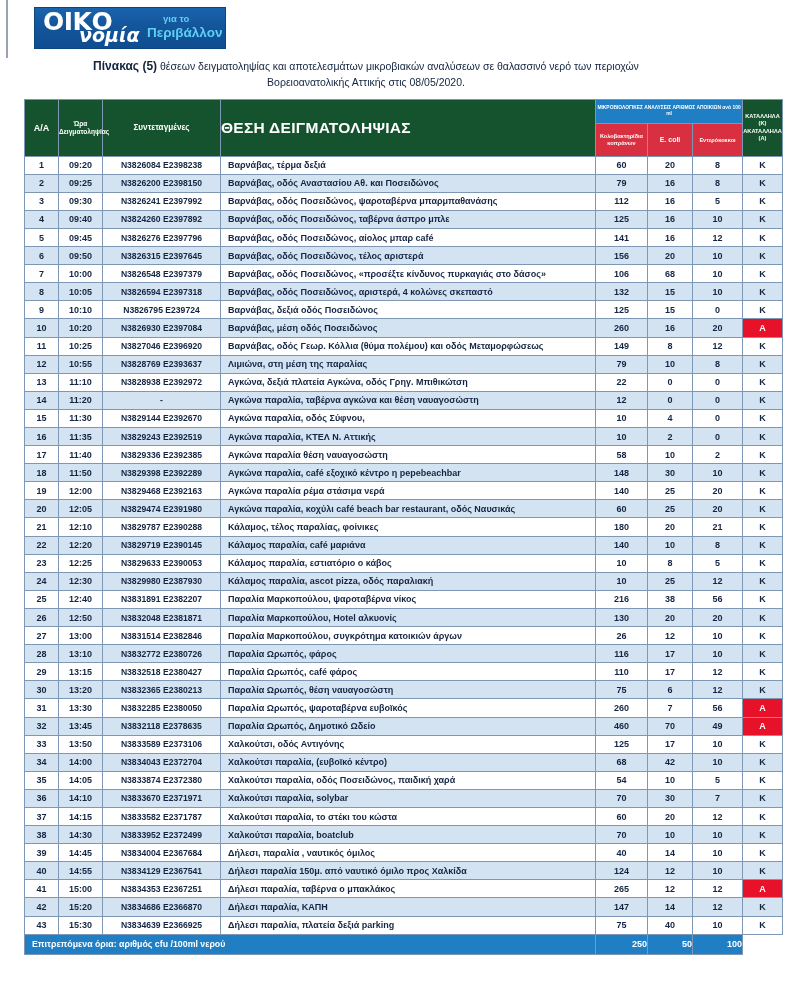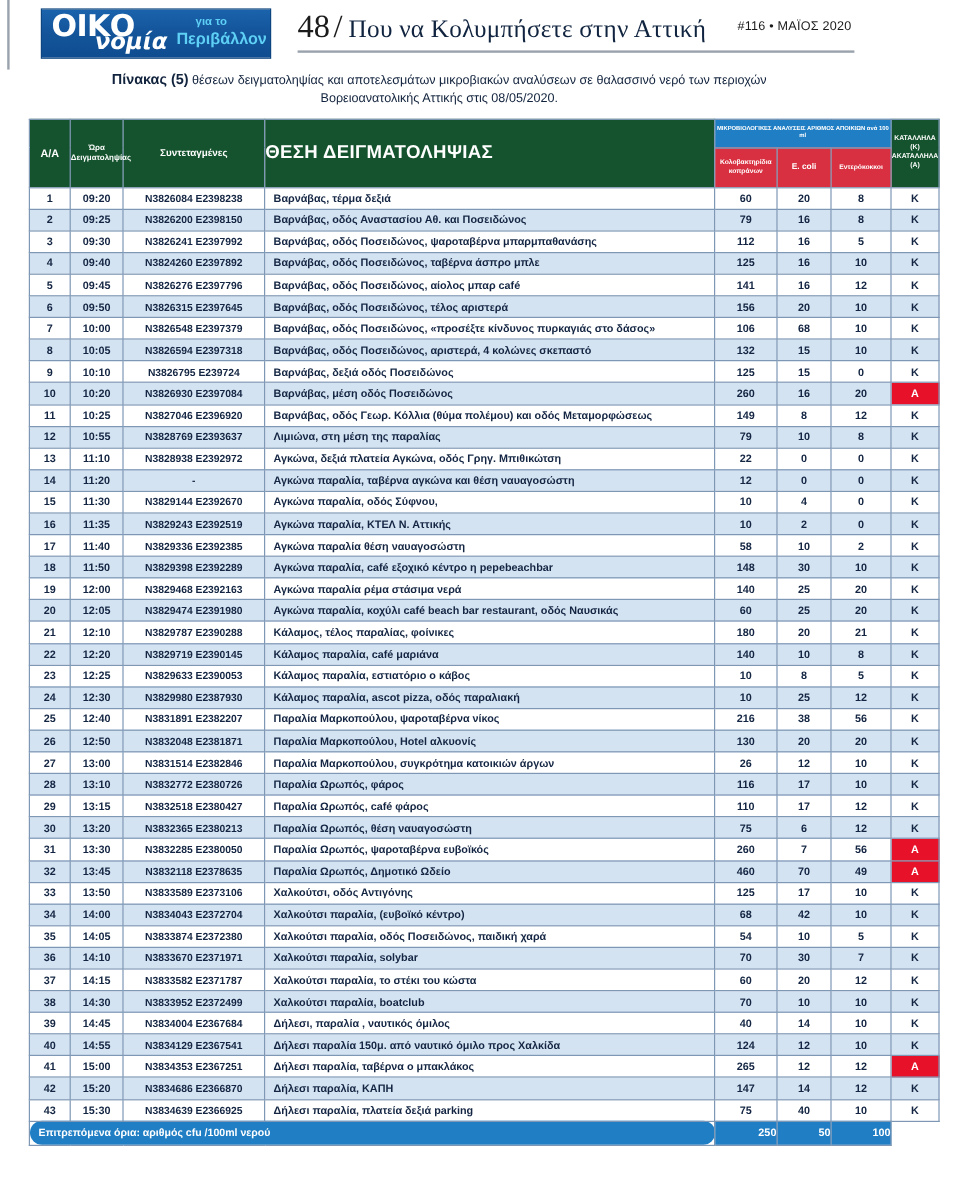--- a/index.html
+++ b/index.html
@@ -235,50 +235,40 @@
     height: 19px;
     vertical-align: middle;
     border: 1px solid #ffffff;
     font-size: 9px;
     text-align: right;
   }
   tfoot td.f-label {
     text-align: left;
     padding-left: 7px;
     font-size: 8.8px;
-    border-radius: 10px;
   }
   tfoot td.f-blank {
     background: #ffffff;
     border: none;
   }
 </style>
 </head>
 <body>
 
 <div class="page">
   <div class="left-rule"></div>
 
   <div class="masthead">
     <div class="logo">
       <span class="logo-oiko">ΟΙΚΟ</span>
       <span class="logo-nomia">νομία</span>
       <span class="logo-giato">για το</span>
       <span class="logo-periv">Περιβάλλον</span>
     </div>
 
-    <div class="headline-wrap">
-      <div class="headline-row">
-        <span class="page-num">48</span>
-        <span class="slash">/</span>
-        <span class="headline-title">Που να Κολυμπήσετε στην Αττική</span>
-        <span class="issue">#116 • ΜΑΪΟΣ 2020</span>
-      </div>
-      <div class="headline-rule"></div>
-    </div>
   </div>
 
   <div class="caption">
     <b>Πίνακας (5)</b><span> θέσεων δειγματοληψίας και αποτελεσμάτων μικροβιακών αναλύσεων σε θαλασσινό νερό των περιοχών</span>
     <span>Βορειοανατολικής Αττικής στις 08/05/2020.</span>
   </div>
 
   <div class="table-wrap">
     <table class="grid">
       <colgroup>

